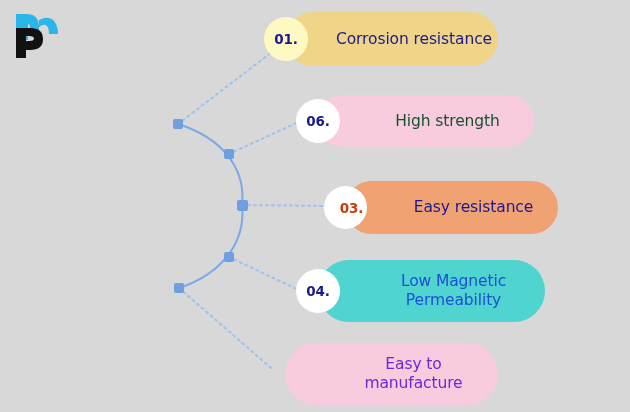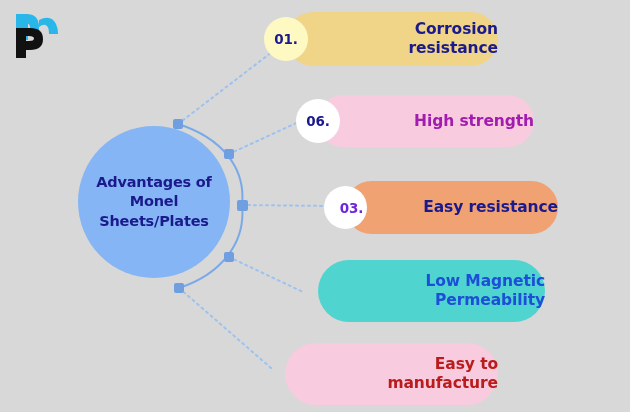--- a/index.html
+++ b/index.html
@@ -69,24 +69,24 @@
   .pill {
     position: absolute;
     top: 0;
     height: 100%;
     border-radius: 999px;
     display: flex;
     align-items: center;
   }
   .pill-label {
     color: #1a1a8c;
-    font-weight: bold;
+    font-weight: normal;
     font-size: 15.5px;
     line-height: 1.2;
-    text-align: right;
+    text-align: center;
     white-space: pre-line;
     width: 100%;
     padding-left: 44px;
     box-sizing: border-box;
     letter-spacing: -0.1px;
   }
   .badge {
     position: absolute;
     border-radius: 50%;
     background: #ffffff;
@@ -148,60 +148,58 @@
     <line x1="229" y1="257" x2="303" y2="292" stroke="#9dc2ef" stroke-width="2" stroke-dasharray="2 4" stroke-linecap="round"></line>
     <line x1="179" y1="288" x2="271" y2="368" stroke="#9dc2ef" stroke-width="2" stroke-dasharray="2 4" stroke-linecap="round"></line>
 
     <rect x="173" y="119" width="10" height="10" rx="2" fill="#6f9fe0"></rect>
     <rect x="224" y="149" width="10" height="10" rx="2" fill="#6f9fe0"></rect>
     <rect x="237" y="200" width="11" height="11" rx="2" fill="#6f9fe0"></rect>
     <rect x="224" y="252" width="10" height="10" rx="2" fill="#6f9fe0"></rect>
     <rect x="174" y="283" width="10" height="10" rx="2" fill="#6f9fe0"></rect>
   </svg>
 
-  <div id="hub" style="background: rgb(133, 181, 244);">
-    <div id="hub-label" style="color: rgb(26, 26, 140);">Advantages of
-Monel
-Sheets/Plates</div>
-  </div>
 
   <div class="item" id="item-1">
     <div class="pill" style="background: rgb(240, 212, 136);">
       <div class="pill-label" style="color: rgb(26, 26, 140);">Corrosion resistance</div>
     </div>
     <div class="badge" style="background: #fef9c3;">
       <span class="badge-text" style="color: rgb(26, 26, 140);">01.</span>
     </div>
   </div>
 
   <div class="item" id="item-2">
     <div class="pill" style="background: rgb(248, 203, 223);">
-      <div class="pill-label" style="color: #a21caf;">High strength</div>
+      <div class="pill-label" style="color: #14532d;">High strength</div>
     </div>
     <div class="badge" style="background: rgb(255, 255, 255);">
       <span class="badge-text" style="color: rgb(26, 26, 140);">06.</span>
     </div>
   </div>
 
   <div class="item" id="item-3">
     <div class="pill" style="background: rgb(241, 162, 114);">
       <div class="pill-label" style="color: rgb(26, 26, 140);">Easy resistance</div>
     </div>
     <div class="badge" style="background: rgb(255, 255, 255);">
-      <span class="badge-text" style="color: #6d28d9; margin-left: 12px;">03.</span>
+      <span class="badge-text" style="color: #c2410c; margin-left: 12px;">03.</span>
     </div>
   </div>
 
   <div class="item" id="item-4">
     <div class="pill" style="background: rgb(79, 212, 208);">
       <div class="pill-label" style="color: #1d4ed8;">Low Magnetic
 Permeability</div>
     </div>
+    <div class="badge" style="background: rgb(255, 255, 255);">
+      <span class="badge-text" style="color: rgb(26, 26, 140);">04.</span>
+    </div>
   </div>
 
   <div class="item" id="item-5">
     <div class="pill" style="background: rgb(248, 203, 223);">
-      <div class="pill-label" style="color: #b91c1c;">Easy to
+      <div class="pill-label" style="color: #6d28d9;">Easy to
 manufacture</div>
     </div>
   </div>
 
 </div>
 
 </body></html>

